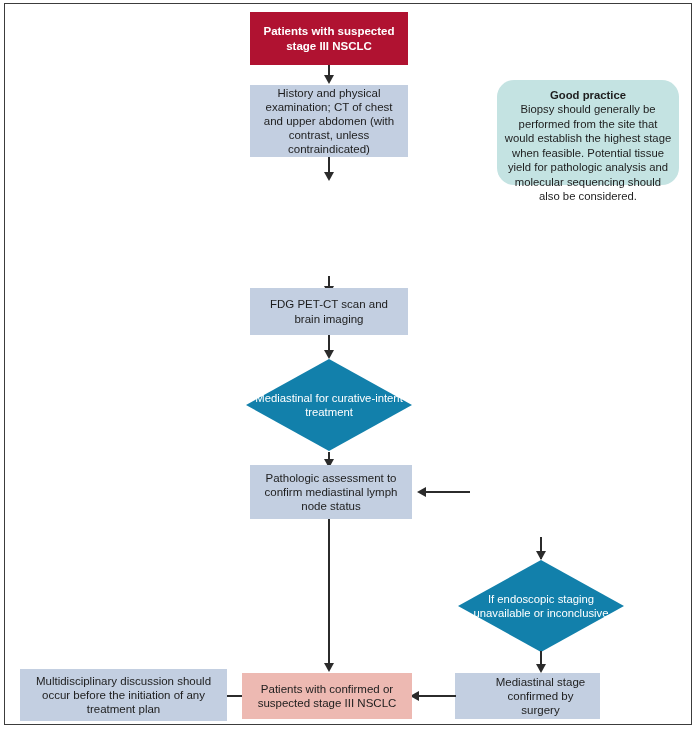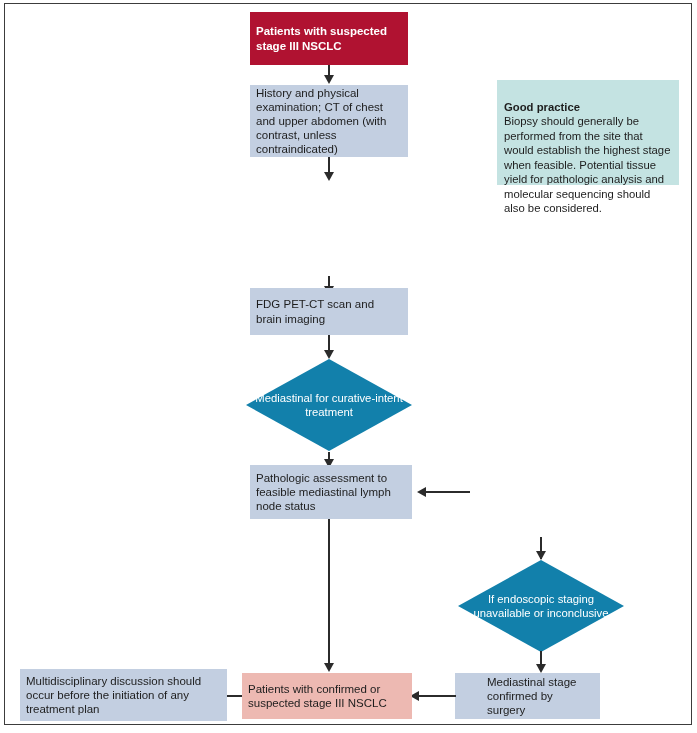--- a/index.html
+++ b/index.html
@@ -21,21 +21,21 @@
     box-sizing:border-box;
     pointer-events:none;
   }
 
   .node{
     position:absolute;
     box-sizing:border-box;
     display:flex;
     align-items:center;
     justify-content:center;
-    text-align:left;
+    text-align:center;
     line-height:1.22;
   }
 
   
   .rect{
     font-size:11.5px;
     padding:4px 6px;
   }
   .rect .txt{ display:block; width:100%; }
 
@@ -51,21 +51,22 @@
   }
   .rect-pink{
     background:#edb9b2;
     color:#1d1d1d;
   }
   .rect-mint{
     background:#c4e3e2;
     color:#1d1d1d;
     font-size:11.3px;
     line-height:1.28;
-    padding:20px 7px;
+    padding:8px 7px;
+    border-radius:17px;
   }
   .rect-mint .gp-title{ font-weight:bold; display:block; }
 
   
   .diamond{
     position:absolute;
   }
   .diamond svg{ position:absolute; left:0; top:0; display:block; }
   .diamond .dtext{
     position:absolute;
@@ -137,21 +138,21 @@
     <svg width="168" height="94" viewBox="0 0 168 94">
       <polygon points="84,1 167,47 84,93 1,47" fill="#1280ab"></polygon>
     </svg>
     <div class="dtext">Mediastinal for curative-intent treatment</div>
   </div>
 
   <div class="conn vline" style="left:328px; top:452px; width:1.6px; height:14px;"></div>
   <div class="arrow arrow-down" style="left:324px; top:459px;"></div>
 
   <div class="node rect rect-blue" style="left:250px; top:465px; width:162px; height:54px;">
-    <span class="txt">Pathologic assessment to feasible mediastinal lymph node status</span>
+    <span class="txt">Pathologic assessment to confirm mediastinal lymph node status</span>
   </div>
 
   <div class="conn hline" style="left:425px; top:491px; width:45px; height:1.6px;"></div>
   <div class="arrow arrow-left" style="left:417px; top:487px;"></div>
 
 
   <div class="conn vline" style="left:540px; top:537px; width:1.6px; height:22px;"></div>
   <div class="arrow arrow-down" style="left:536px; top:551px;"></div>
 
   <div class="diamond" style="left:457px; top:559px; width:168px; height:94px;">

